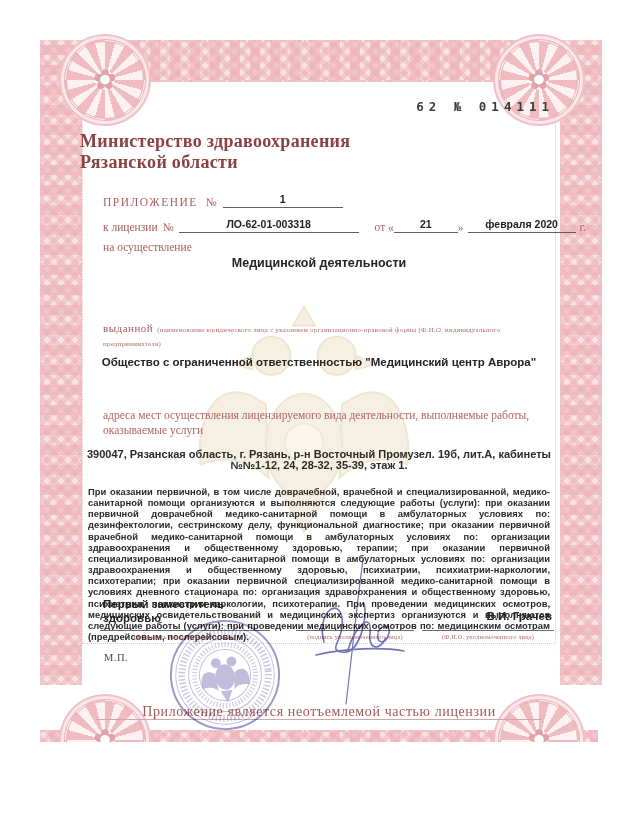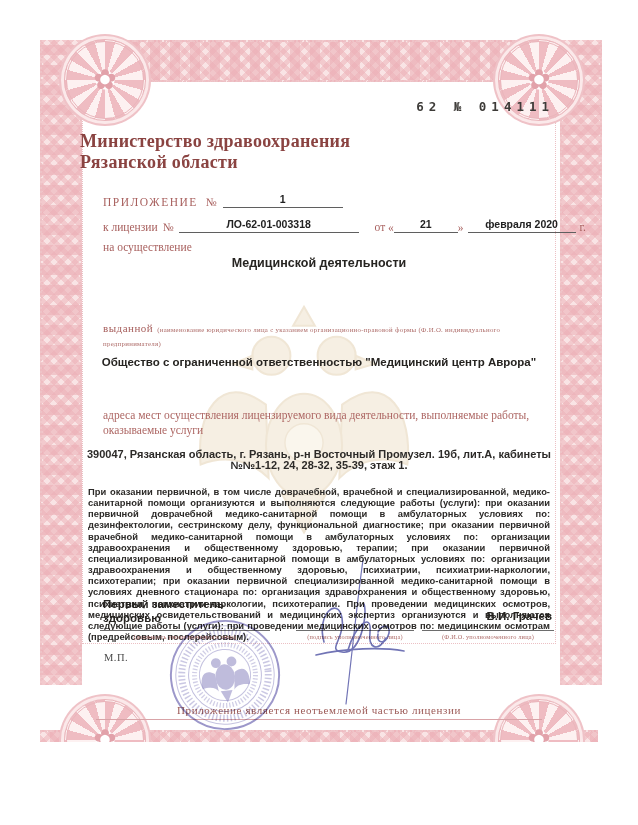--- a/index.html
+++ b/index.html
@@ -70,21 +70,21 @@
     font-family:"Liberation Sans",sans-serif;font-weight:700;font-size:9.4px;line-height:11.15px;color:#2c2a28;}
   .position{top:597px;left:103px;font-family:"Liberation Sans",sans-serif;
     font-weight:700;font-size:11.5px;line-height:14px;color:#262421;}
   .name{top:610px;right:86px;font-family:"Liberation Sans",sans-serif;
     font-weight:700;font-size:11.5px;color:#262421;text-align:center;}
   .sigline{top:630px;border-top:1px solid #6d6d6d;text-align:center;}
   .sigline .cap{display:block;font-size:6.3px;color:#ad6a67;padding-top:2px;letter-spacing:.2px;}
   .sl1{left:100px;width:170px;} .sl2{left:296px;width:118px;} .sl3{left:422px;width:132px;}
   .mp{top:652px;left:104px;font-size:10.5px;color:#4a4a4a;letter-spacing:.5px;}
   .footer-note{top:704px;left:80px;right:80px;text-align:center;
-    font-size:11px;color:#9c5a57;letter-spacing:.6px;}
+    font-size:14px;color:#9c5a57;letter-spacing:.6px;}
   .bottom-rule{top:719px;left:96px;right:96px;border-top:1px solid #d8a3a7;height:0;}
   .imprint{top:772px;left:0;right:0;text-align:center;font-size:5px;
     color:#b49494;letter-spacing:.6px;}
 </style>
 </head>
 <body>
 
 <div class="page">
 
   <div class="band h top"></div>

